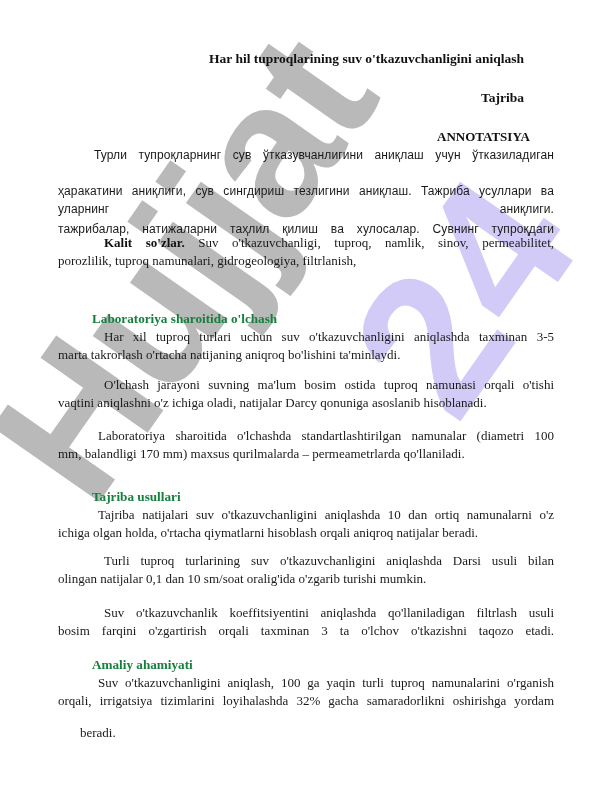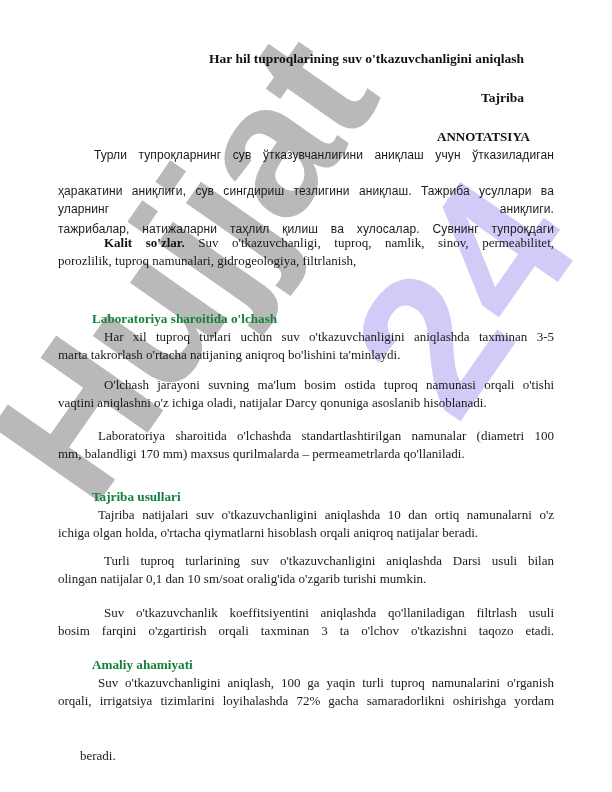--- a/index.html
+++ b/index.html
@@ -64,17 +64,17 @@
     <div class="line serif left" style="top:525px;">ichiga olgan holda, o'rtacha qiymatlarni hisoblash orqali aniqroq natijalar beradi.</div>
 
     <div class="line serif just ind2" style="top:553px;">Turli  tuproq turlarining suv o'tkazuvchanligini aniqlashda  Darsi  usuli  bilan</div>
     <div class="line serif left" style="top:571px;">olingan  natijalar  0,1 dan 10 sm/soat oralig'ida o'zgarib turishi mumkin.</div>
 
     <div class="line serif just ind2" style="top:605px;">Suv o'tkazuvchanlik koeffitsiyentini aniqlashda  qo'llaniladigan  filtrlash  usuli</div>
     <div class="line serif just" style="top:623px;">bosim  farqini  o'zgartirish  orqali  taxminan  3  ta  o'lchov  o'tkazishni  taqozo  etadi.</div>
 
     <div class="h serif" style="top:657px;">Amaliy ahamiyati</div>
     <div class="line serif just ind3" style="top:675px;">Suv o'tkazuvchanligini aniqlash, 100 ga yaqin turli tuproq namunalarini o'rganish</div>
-    <div class="line serif just" style="top:693px;">orqali, irrigatsiya tizimlarini loyihalashda 72% gacha samaradorlikni oshirishga yordam</div>
-    <div class="line serif left" style="top:748px;padding-left:22px;">beradi.</div>
+    <div class="line serif just" style="top:693px;">orqali, irrigatsiya tizimlarini loyihalashda 32% gacha samaradorlikni oshirishga yordam</div>
+    <div class="line serif left" style="top:725px;padding-left:22px;">beradi.</div>
 
   </div>
 </div>
 
 </body></html>

